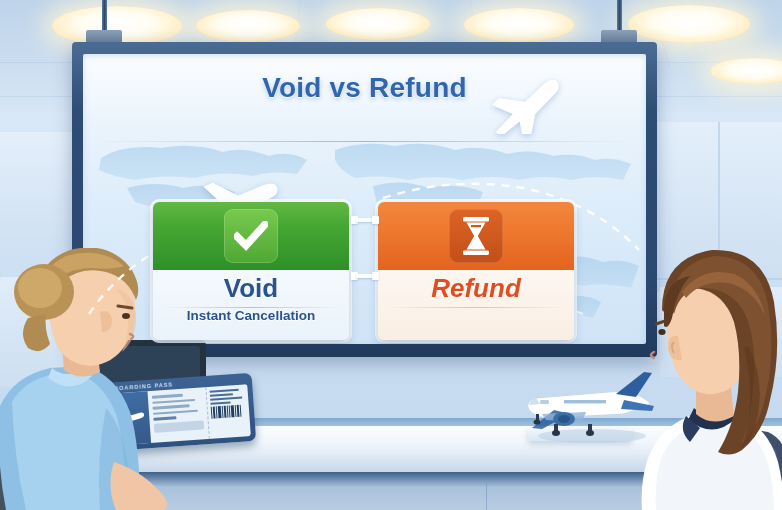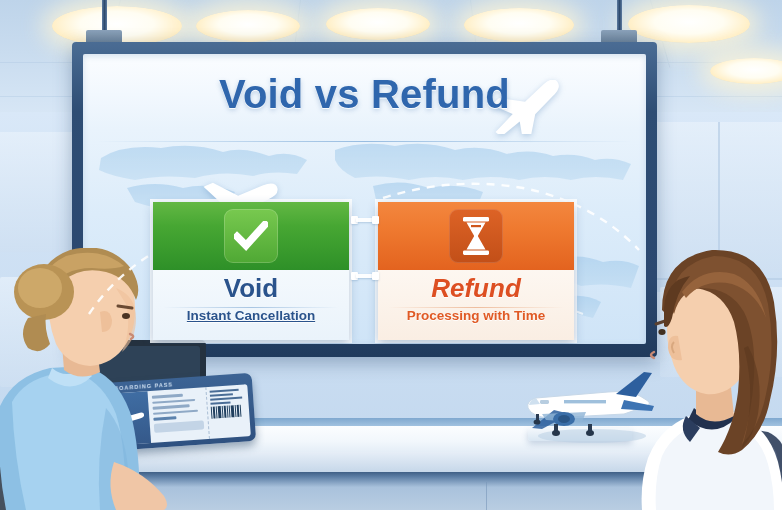--- a/index.html
+++ b/index.html
@@ -63,39 +63,39 @@
   }
   .board-face{
     position:relative; width:100%; height:100%; overflow:hidden;
     background:linear-gradient(180deg,#fbfdff 0%, #f2f8fe 14%, #e9f3fc 26%, #dcecfa 55%, #cfe4f7 100%);
     border-radius:2px;
     box-shadow:inset 0 2px 6px rgba(120,160,200,.30);
   }
 
   .title{
     position:relative; z-index:6; text-align:center; padding-top:18px;
-    font-size:40px; font-weight:bold; letter-spacing:.2px;
+    font-size:28px; font-weight:bold; letter-spacing:.2px;
     color:#2f66ad;
     text-shadow:0 1px 0 rgba(255,255,255,.85), 0 2px 5px rgba(60,110,165,.30);
   }
   .title-rule{
     position:absolute; left:14px; right:14px; top:87px; height:1px; z-index:6;
     background:linear-gradient(90deg,rgba(140,180,220,0),rgba(125,170,215,.75),rgba(140,180,220,0));
   }
 
   
   .map{ position:absolute; left:0; top:76px; width:100%; height:220px; z-index:1; opacity:.55; }
   .plane-sil{ position:absolute; z-index:3; filter:drop-shadow(0 2px 3px rgba(80,130,180,.35)); }
   .dashpath{ position:absolute; z-index:2; }
 
   
   .cards{ position:absolute; left:0; top:148px; width:100%; height:150px; z-index:5; }
   .card{
     position:absolute; top:0; width:196px; height:138px;
-    border-radius:0; overflow:hidden;
+    border-radius:6px; overflow:hidden;
     box-shadow:0 4px 10px rgba(45,85,130,.32), 0 0 0 3px rgba(255,255,255,.85);
     background:#fff;
   }
   .card-void{ left:70px; }
   .card-refund{ left:295px; }
   .card-head{ height:68px; position:relative; }
   .head-green{ background:linear-gradient(180deg,#63b844 0%, #47a733 35%, #2e9028 100%); }
   .head-orange{ background:linear-gradient(180deg,#f3873f 0%, #ef7a30 38%, #e3631f 100%); }
   .badge{
     position:absolute; left:50%; top:7px; transform:translateX(-50%);
@@ -113,21 +113,21 @@
   }
   .ct-void{ color:#2a538c; }
   .ct-refund{ color:#dd4f22;font-style:italic; }
   .card-rule{ position:absolute; left:10px; right:10px; top:37px; height:1px; }
   .rule-blue{ background:linear-gradient(90deg,rgba(150,185,220,0),rgba(150,185,220,.8),rgba(150,185,220,0)); }
   .rule-or{ background:linear-gradient(90deg,rgba(238,190,160,0),rgba(236,180,145,.85),rgba(238,190,160,0)); }
   .card-sub{
     text-align:center; margin-top:6px; font-size:13.5px; font-weight:bold;
     text-shadow:0 1px 0 rgba(255,255,255,.85);
   }
-  .cs-void{ color:#2a538c;text-decoration:underline; }
+  .cs-void{ color:#2a538c; }
   .cs-refund{ color:#e05a25; }
 
   
   .conn{ position:absolute; z-index:6; }
   .conn-bar{ position:absolute; height:4px; background:rgba(255,255,255,.92); border-radius:1px;
     box-shadow:0 1px 2px rgba(60,110,160,.25); }
   .conn-cap{ position:absolute; width:7px; height:8px; background:#fff; border-radius:1px;
     box-shadow:0 1px 2px rgba(60,110,160,.25); }
 
   
@@ -280,21 +280,20 @@
                   <path d="M9.6 8.2 H20.4 L15 17 Z" opacity="0"></path>
                 </g>
                 <rect x="10" y="8" width="10" height="2.2" fill="#cf571c"></rect>
                 <path d="M9.8 27.2 Q15 23.4 20.2 27.2 L20.2 30.2 H9.8 Z" fill="#ffffff"></path>
               </svg>
             </div>
           </div>
           <div class="card-body body-orange">
             <div class="card-title ct-refund">Refund</div>
             <div class="card-rule rule-or"></div>
-            <div class="card-sub cs-refund">Processing with Time</div>
           </div>
         </div>
       </div>
     </div>
   </div>
 
   <div class="counter-top"></div>
   <div class="counter-surface"></div>
   <div class="counter-edge"></div>
   <div class="counter-front"></div>

